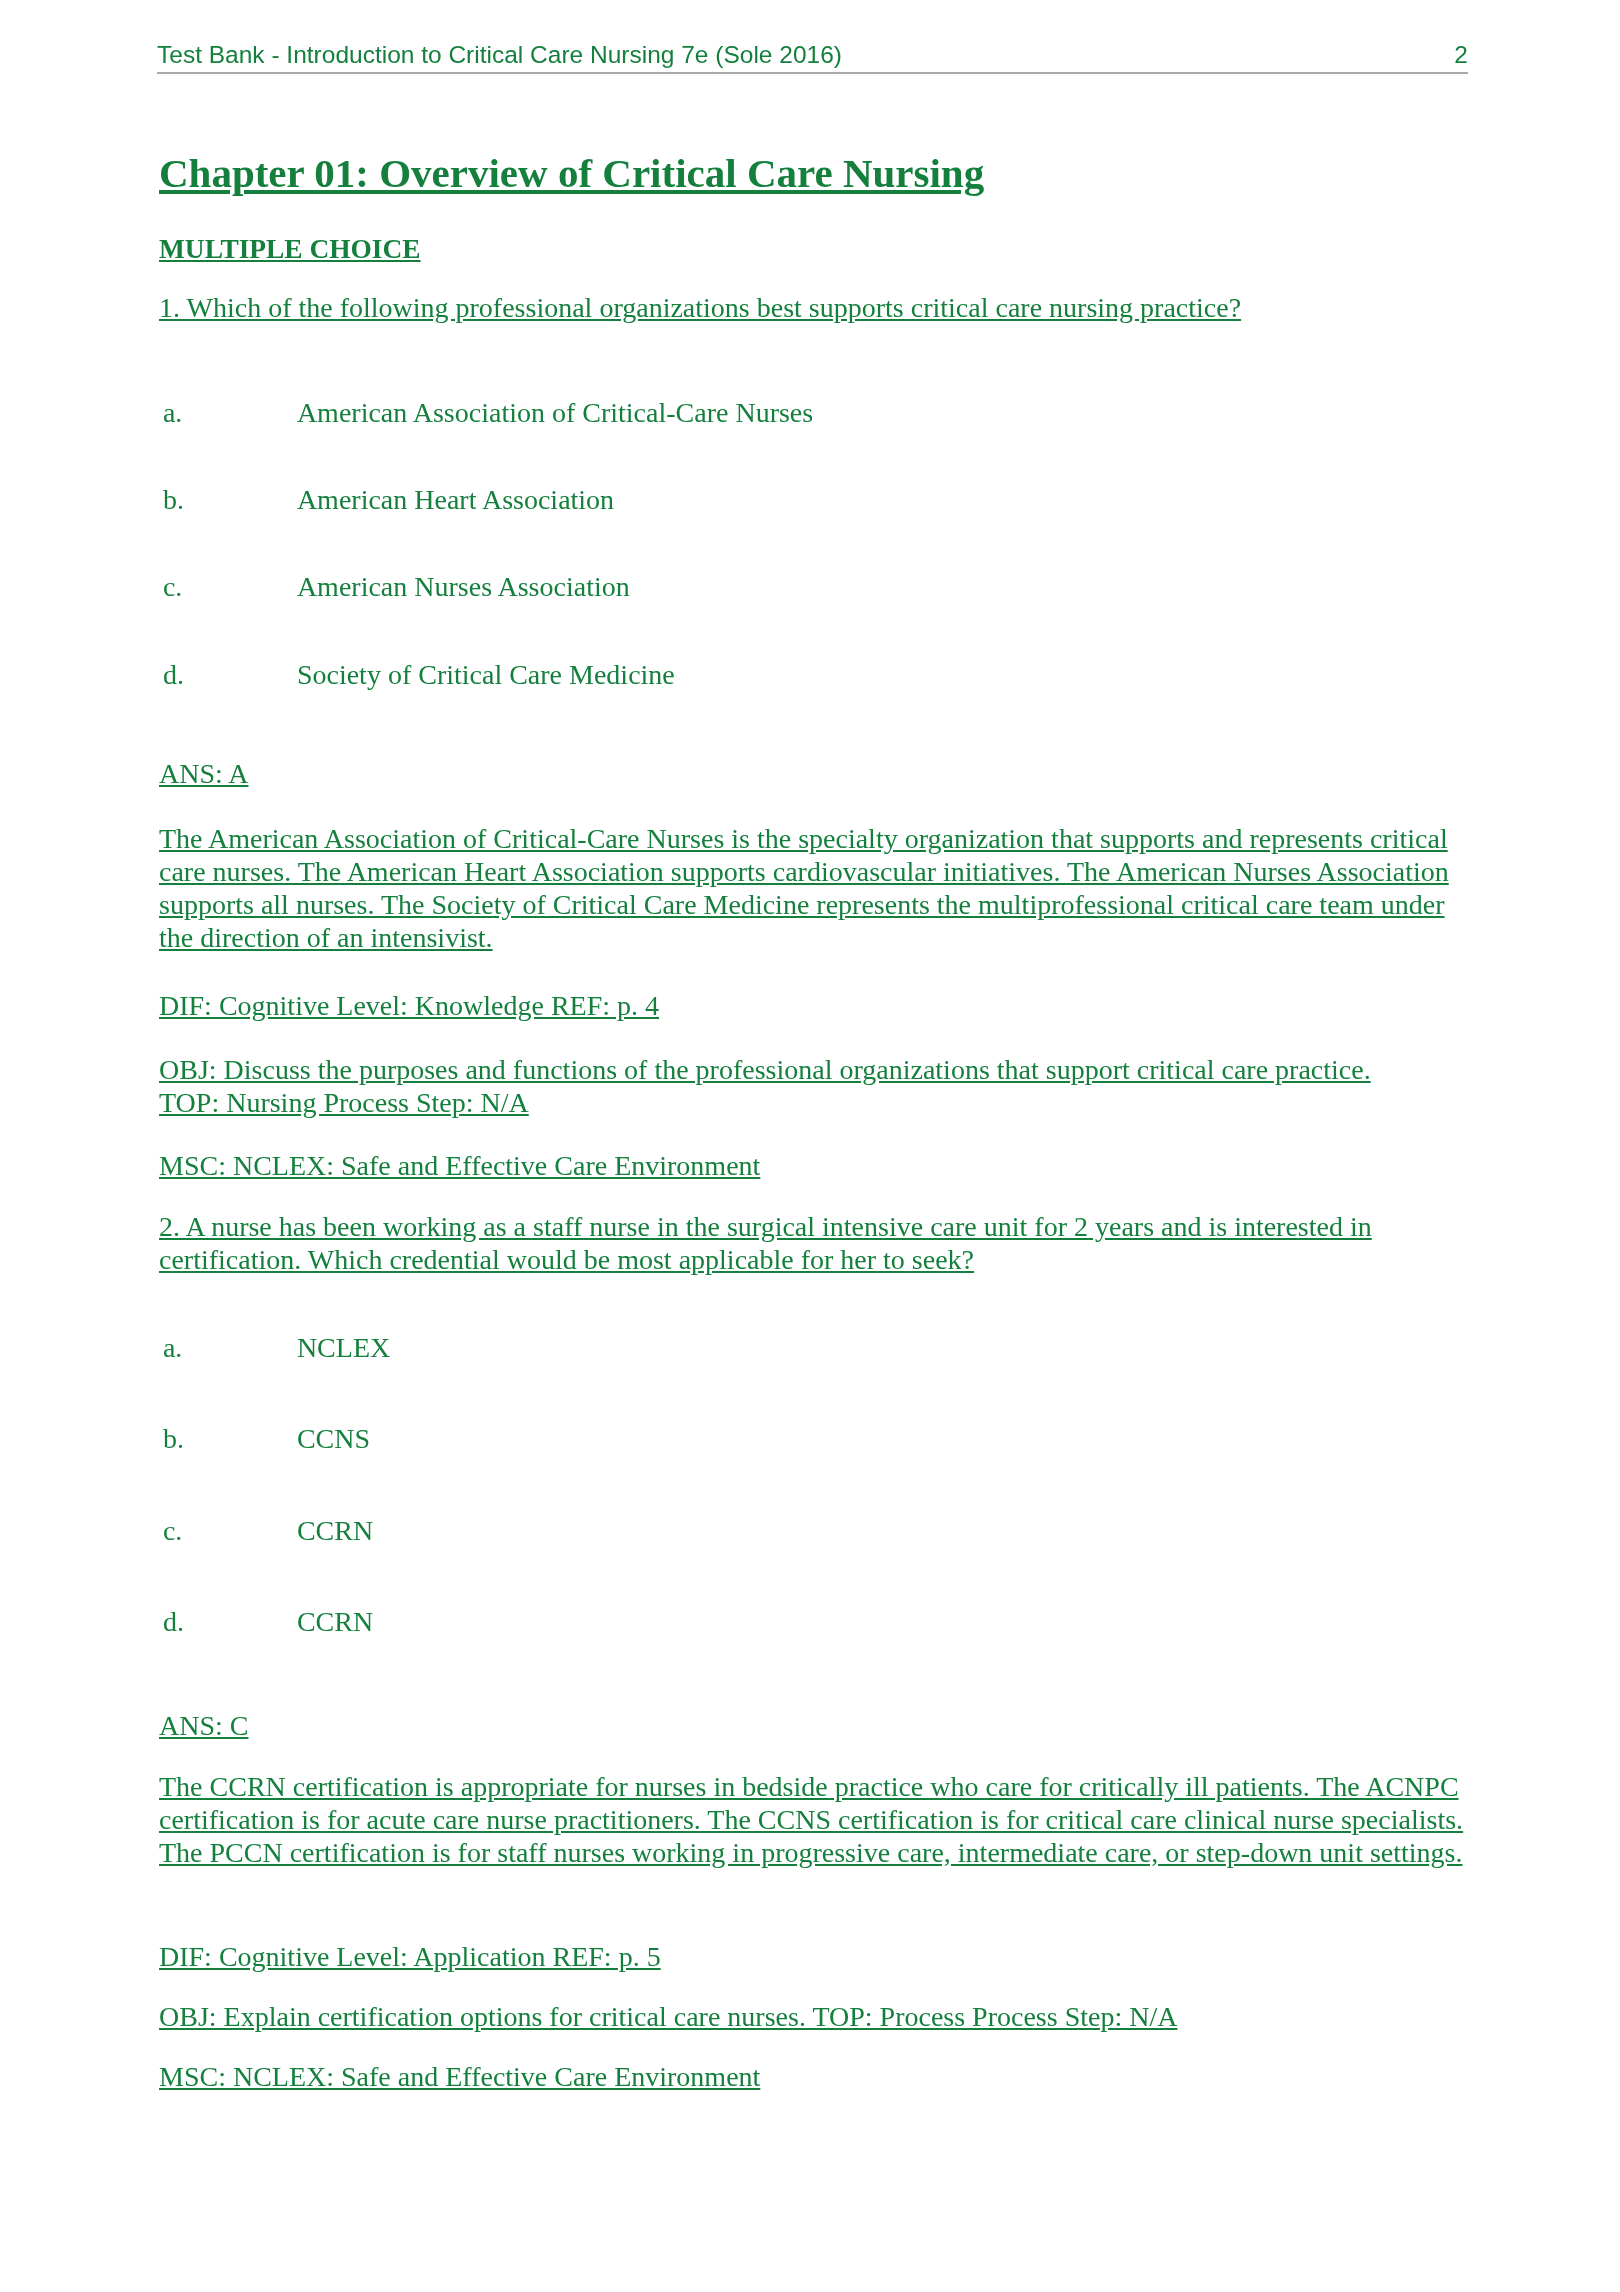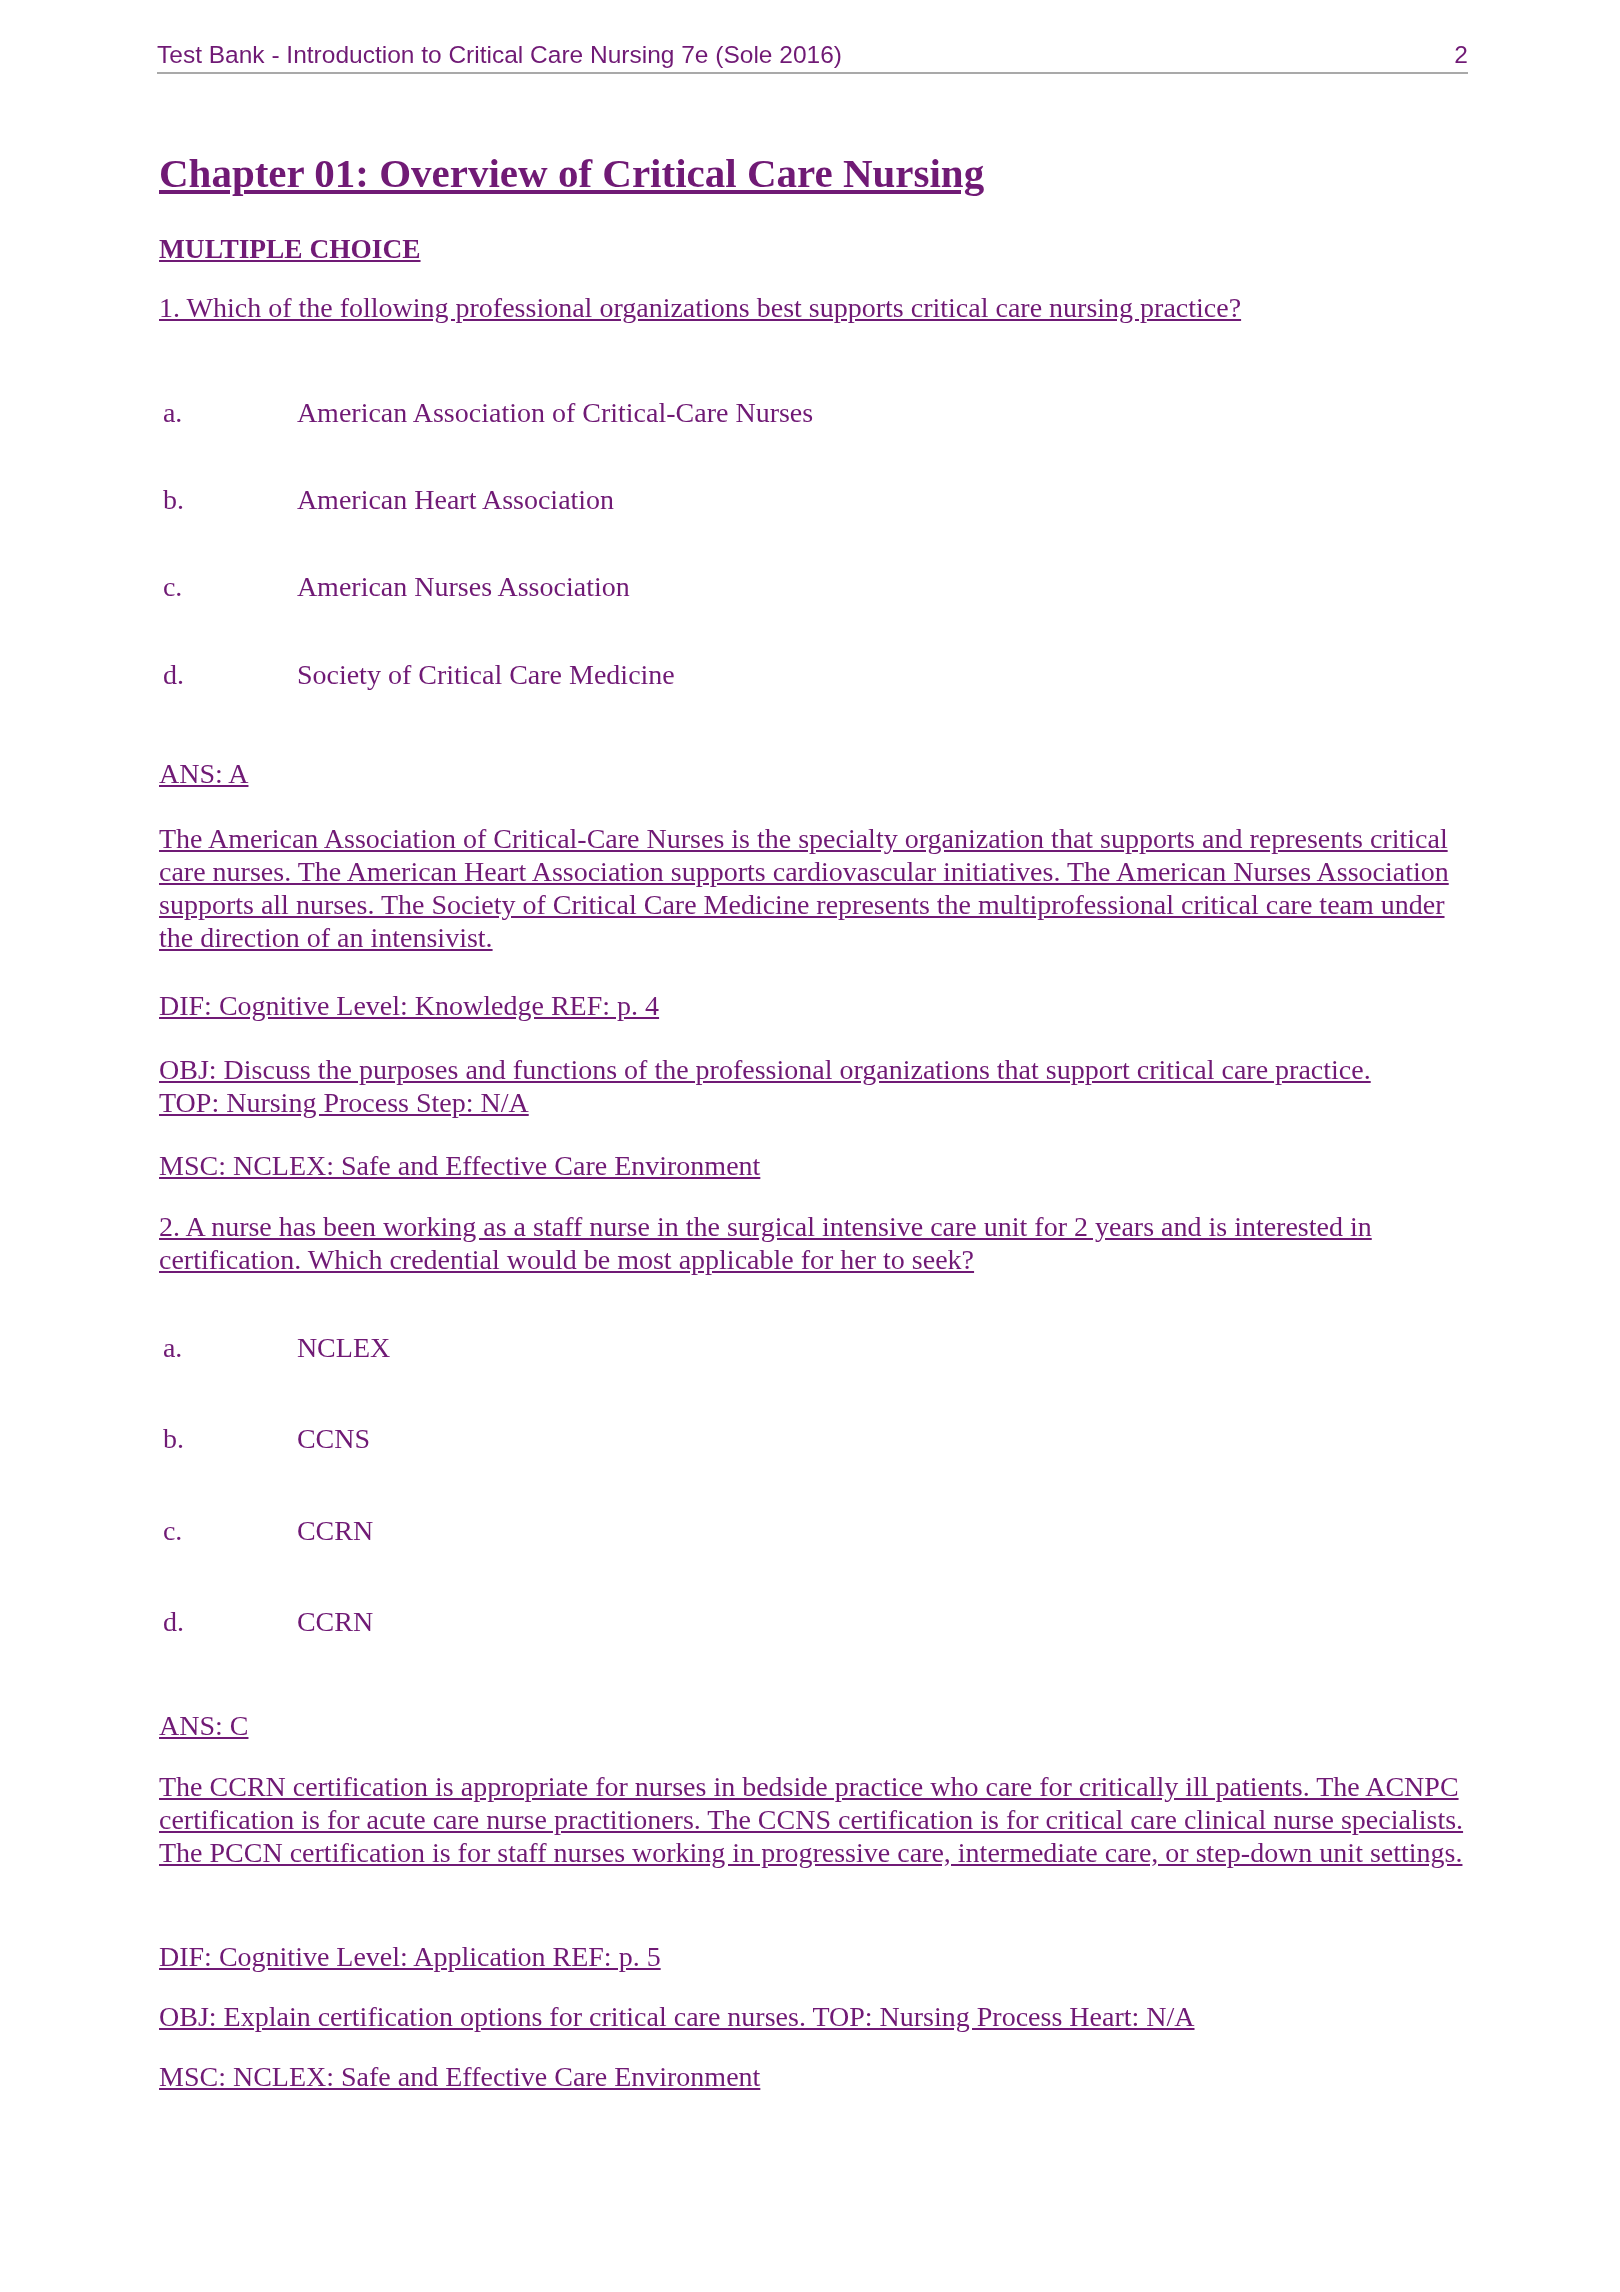--- a/index.html
+++ b/index.html
@@ -1,20 +1,20 @@
 <!DOCTYPE html>
 <html><head>
 <meta charset="utf-8">
 <style>
   html,body{margin:0;padding:0;background:#e8e8e8;}
   .page{
     position:relative;
     width:1620px;height:2293px;
     background:#ffffff;
-    color:#701a75;
+    color:#15803d;
     font-family:"Liberation Serif", serif;
     overflow:hidden;
     margin:0 auto;
   }
   .abs{position:absolute;left:159px;width:1309px;text-decoration:underline;}
   
   .page-header{
     position:absolute;
     top:39px;left:157px;width:1311px;
     display:flex;justify-content:space-between;align-items:baseline;
@@ -118,20 +118,20 @@
     <span class="opt-letter">d.</span><span class="opt-text">CCRN</span>
   </div>
 
   <div id="q2-ans" class="abs body-text">ANS: C</div>
 
   <div id="q2-rationale" class="abs body-text">The CCRN certification is appropriate for nurses in bedside practice who care for critically ill patients. The ACNPC certification is for acute care nurse practitioners. The CCNS certification is for critical care clinical nurse specialists. The PCCN certification is for staff nurses working in progressive care, intermediate care, or step-down unit settings.</div>
 
   <div id="q2-dif" class="abs body-text">DIF: Cognitive Level: Application REF: p. 5</div>
 
   <div id="q2-objtop" class="abs body-text">
-    <span class="meta-line">OBJ: Explain certification options for critical care nurses. TOP: Nursing Process Heart: N/A</span>
+    <span class="meta-line">OBJ: Explain certification options for critical care nurses. TOP: Process Process Step: N/A</span>
     <span class="meta-line"></span>
   </div>
 
   <div id="q2-msc" class="abs body-text">MSC: NCLEX: Safe and Effective Care Environment</div>
 
 </div>
 
 
 </body></html>

